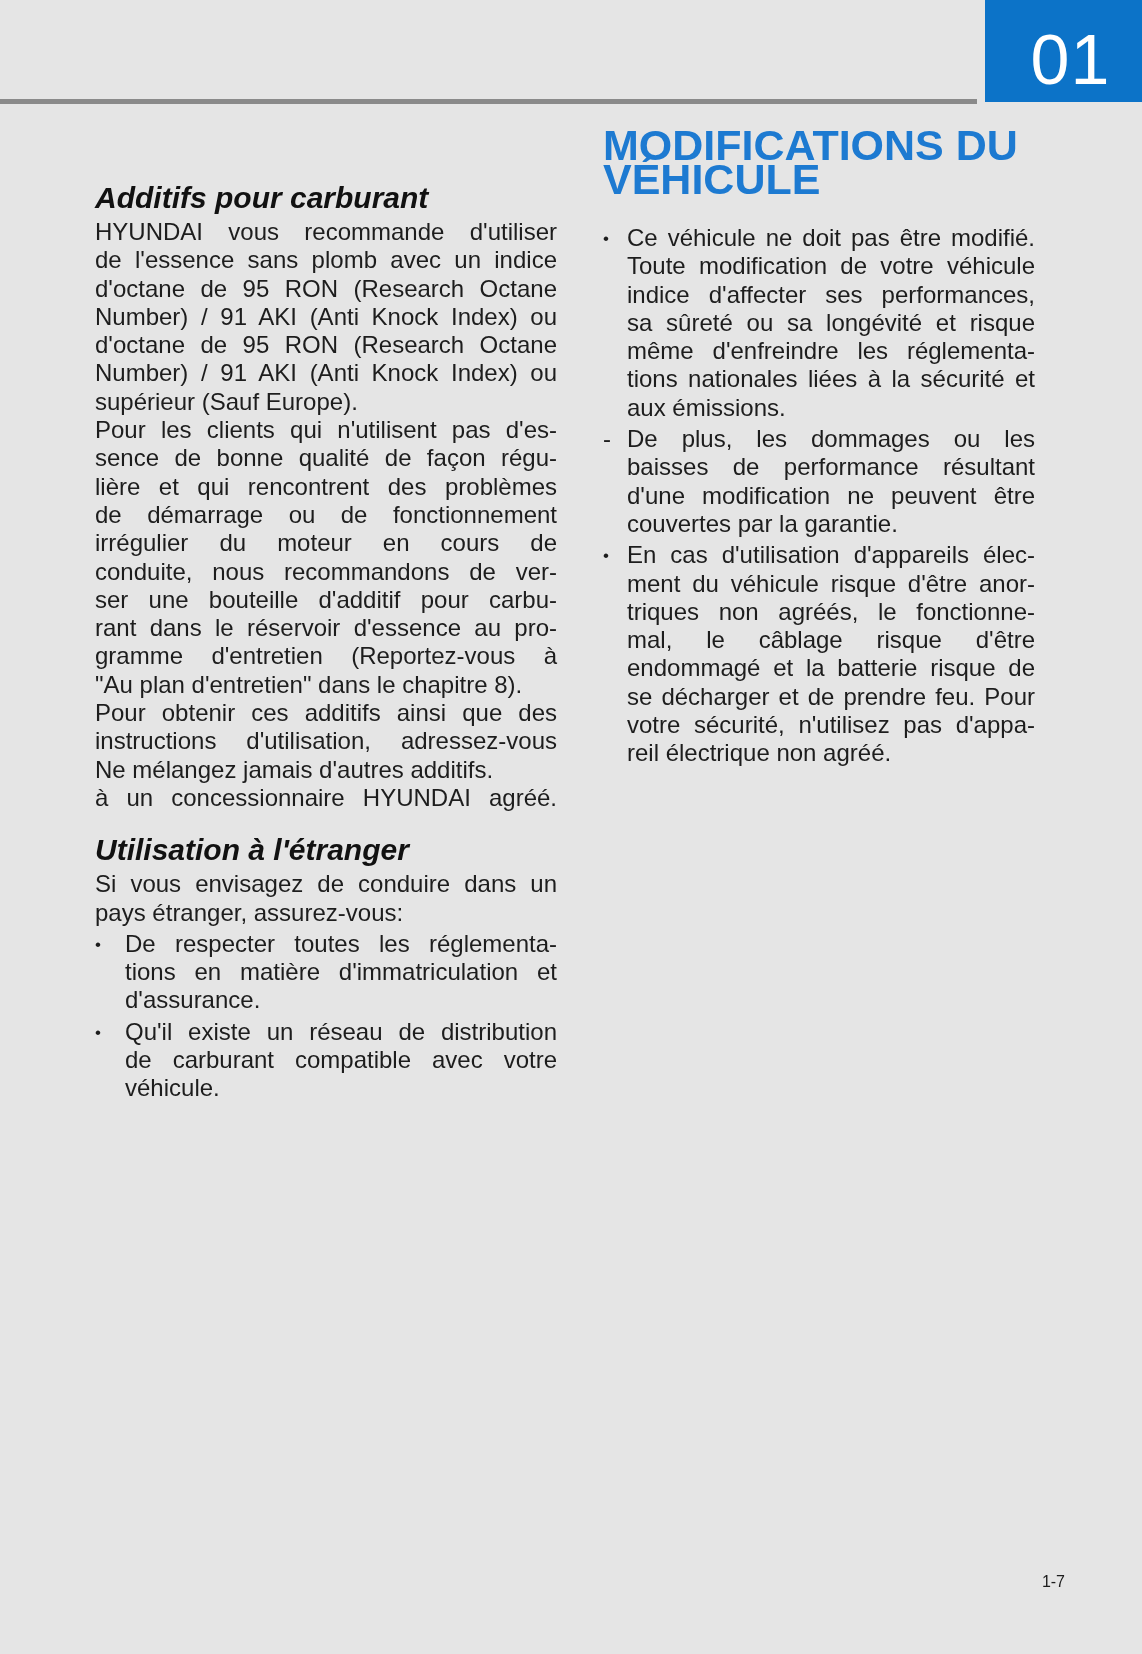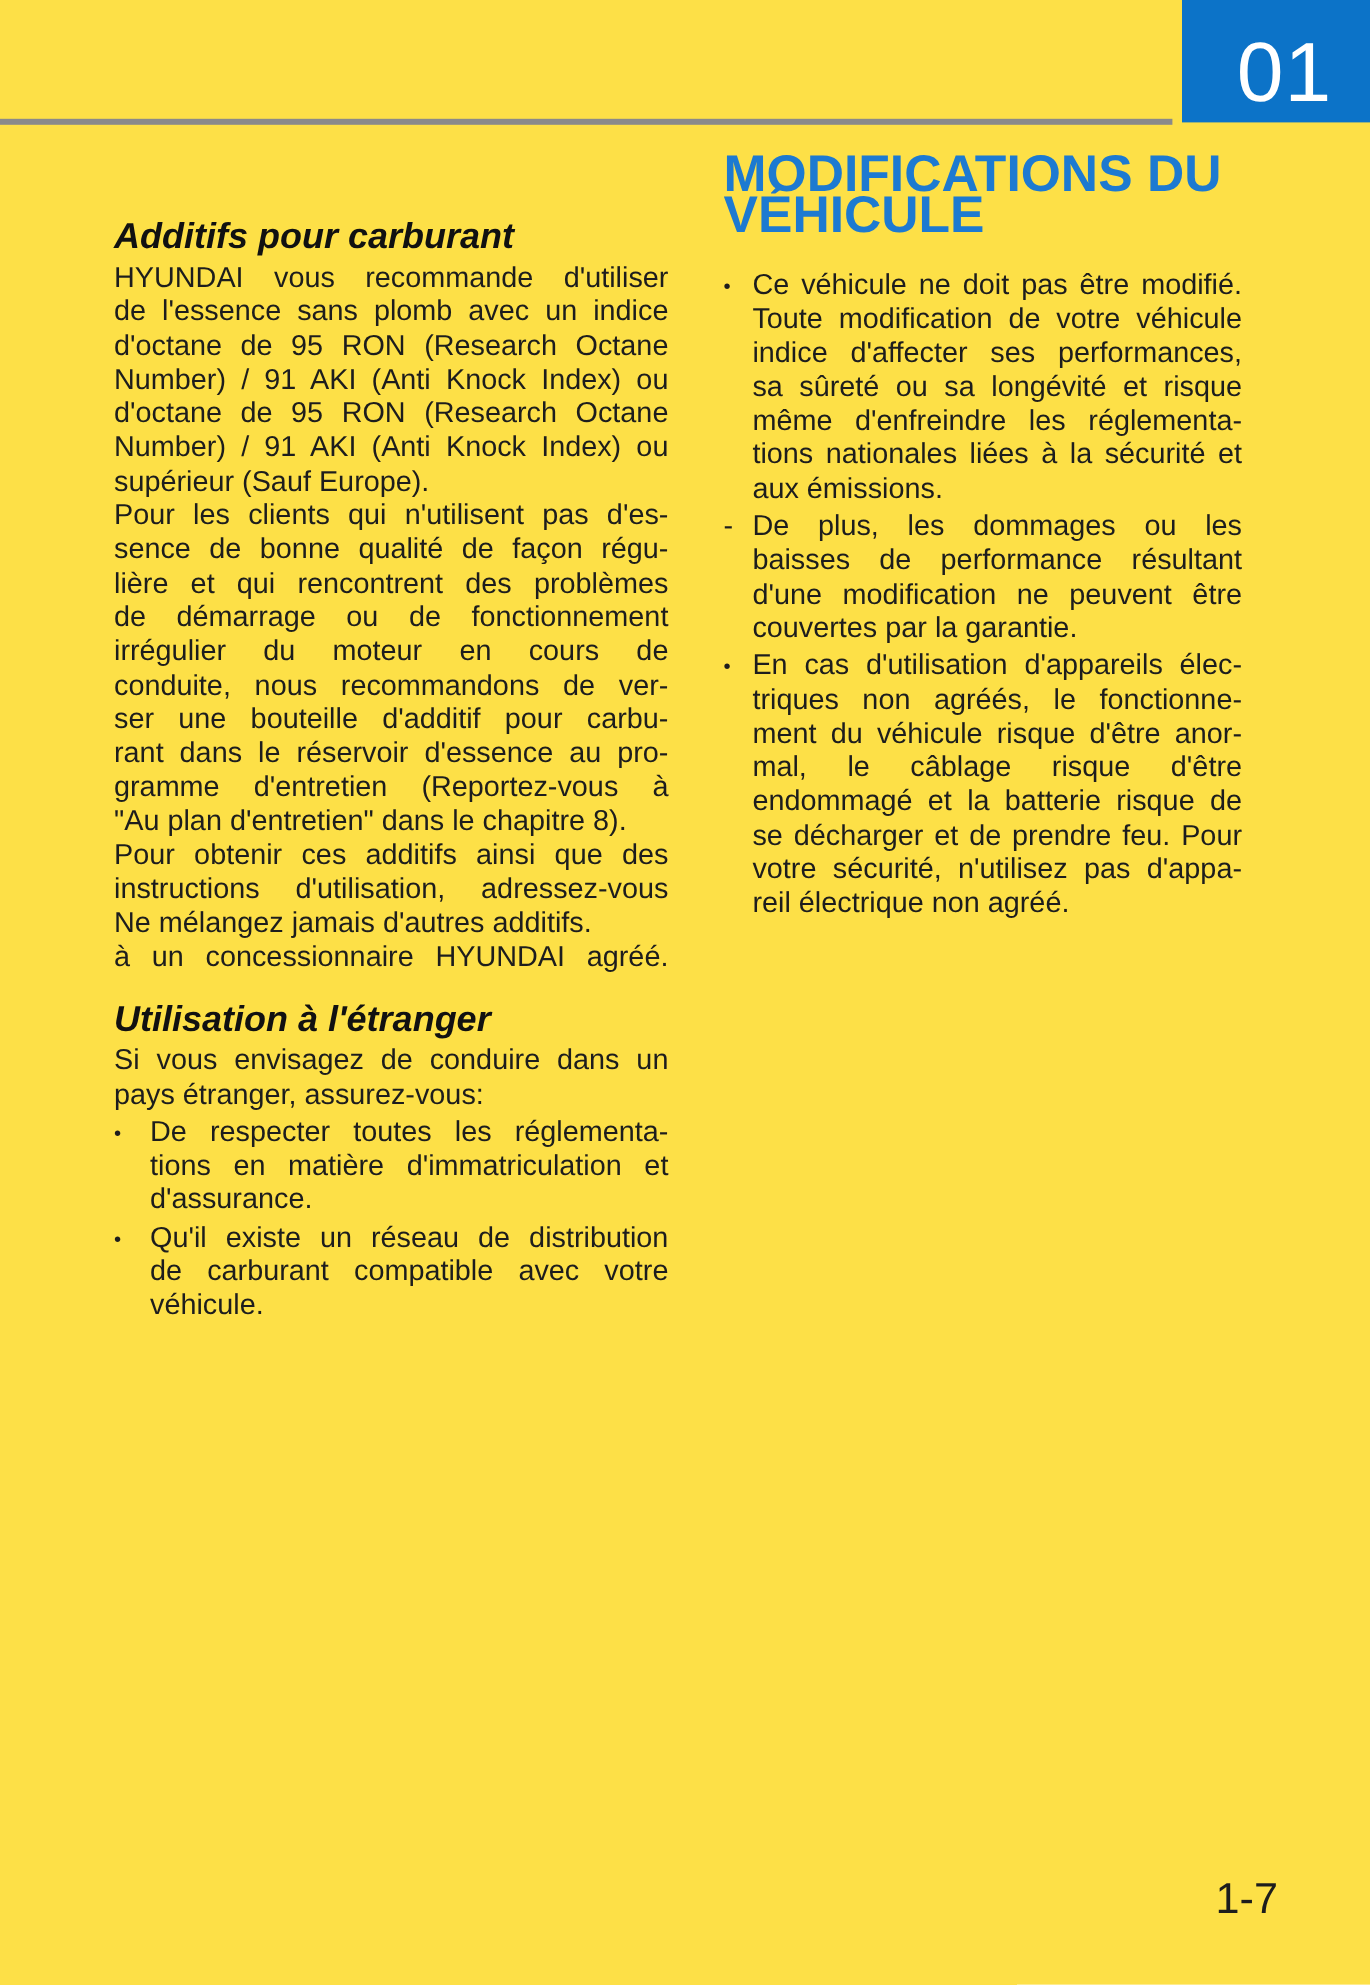--- a/index.html
+++ b/index.html
@@ -4,21 +4,21 @@
 <style>
   html, body {
     margin: 0;
     padding: 0;
     background: #ffffff;
   }
   .page {
     position: relative;
     width: 1142px;
     height: 1654px;
-    background: #fde047;
+    background: #e5e5e5;
     font-family: "Liberation Sans", sans-serif;
     color: #1d1d1d;
     overflow: hidden;
   }
   .divider {
     position: absolute;
     left: 0;
     top: 99px;
     width: 977px;
     height: 5px;
@@ -84,21 +84,21 @@
     flex: 0 0 auto;
     font-size: 24px;
     line-height: 28.3px;
   }
   .marker.dot { font-size: 17px; line-height: 29px; }
   .item-lines { flex: 1 1 auto; min-width: 0; }
   .page-number {
     position: absolute;
     top: 1567px;
     right: 77px;
-    font-size: 36px;
+    font-size: 16px;
     line-height: 30px;
     color: #1d1d1d;
   }
 </style>
 </head>
 <body>
 
 <div class="page">
   <div class="divider" style="background: rgb(138, 138, 138);"></div>
   <div class="chapter-box" style="background: rgb(12, 115, 200);">
@@ -182,22 +182,22 @@
           <div class="line">De plus, les dommages ou les</div>
           <div class="line">baisses de performance résultant</div>
           <div class="line">d'une modification ne peuvent être</div>
           <div class="line last">couvertes par la garantie.</div>
         </div>
       </div>
       <div class="list-item">
         <div class="marker dot">•</div>
         <div class="item-lines">
           <div class="line">En cas d'utilisation d'appareils élec-</div>
+          <div class="line">ment du véhicule risque d'être anor-</div>
           <div class="line">triques non agréés, le fonctionne-</div>
-          <div class="line">ment du véhicule risque d'être anor-</div>
           <div class="line">mal, le câblage risque d'être</div>
           <div class="line">endommagé et la batterie risque de</div>
           <div class="line">se décharger et de prendre feu. Pour</div>
           <div class="line">votre sécurité, n'utilisez pas d'appa-</div>
           <div class="line last">reil électrique non agréé.</div>
         </div>
       </div>
     </div>
   <div class="page-number">1-7</div>
 </div>

